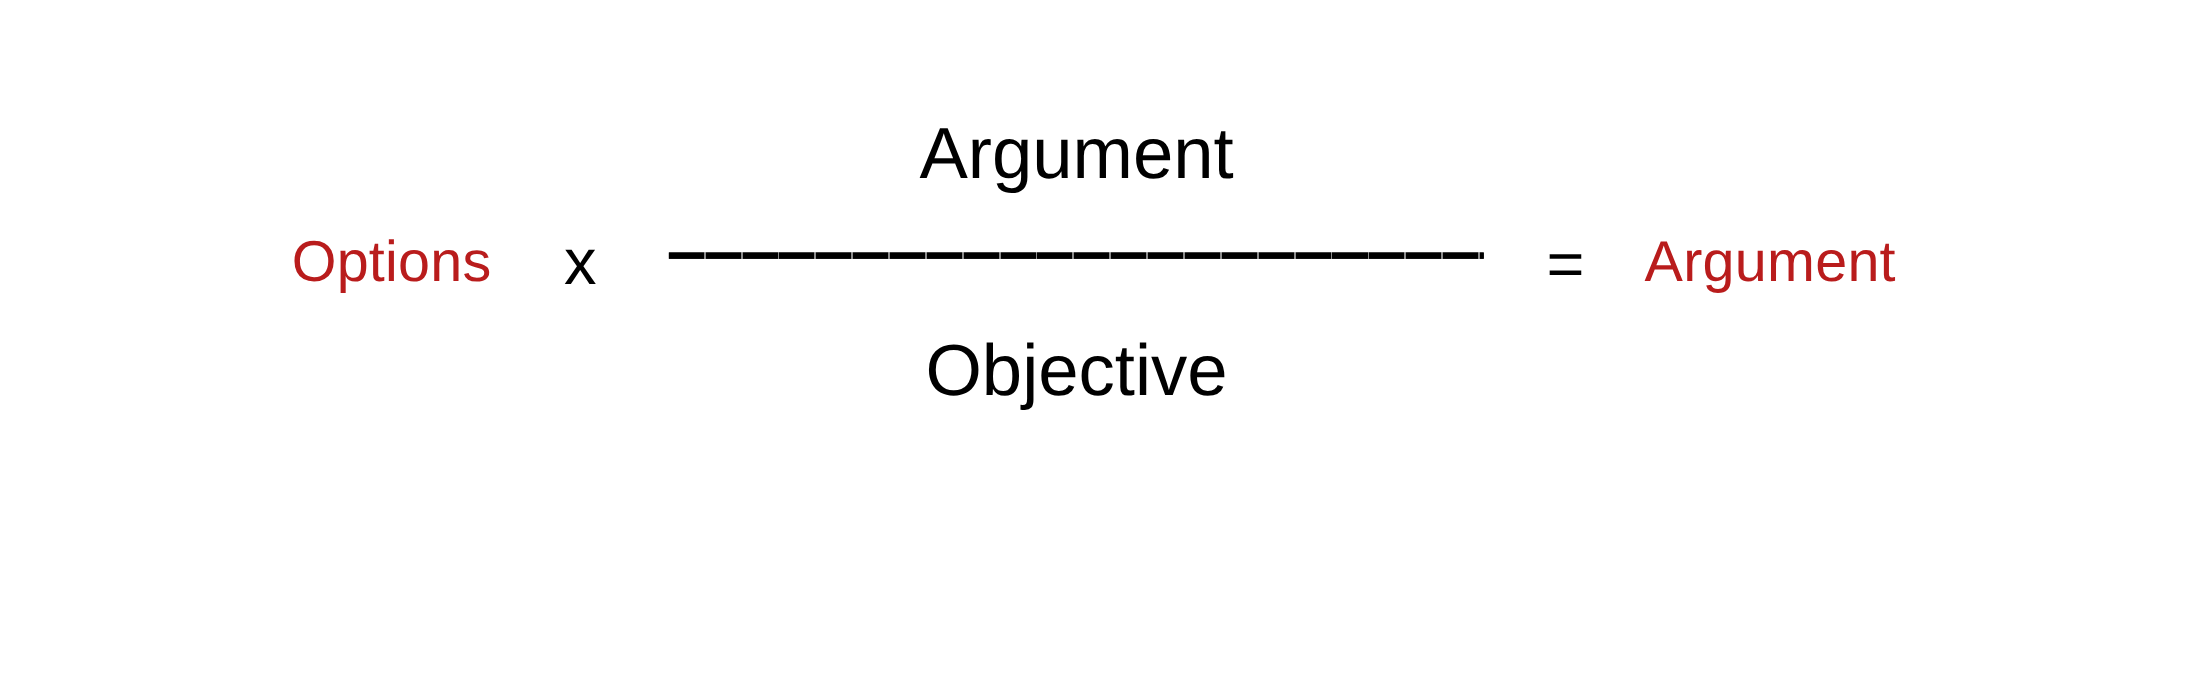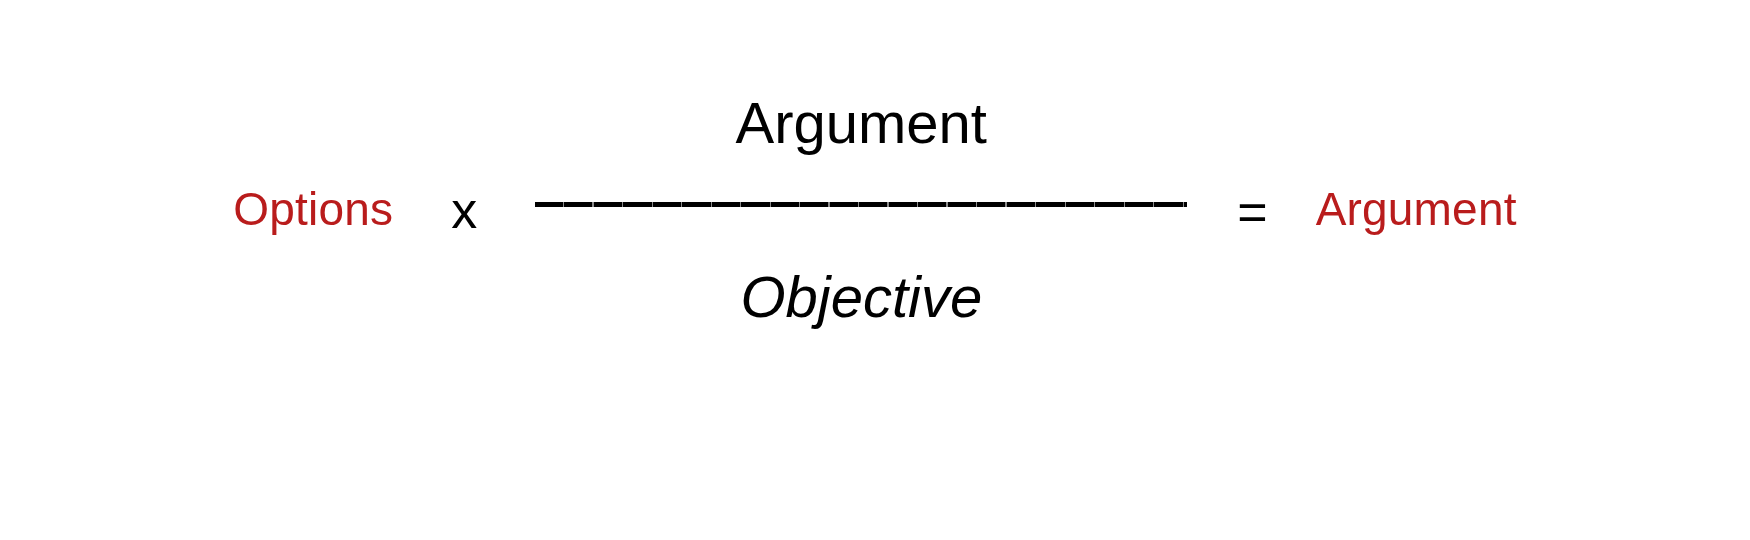--- a/index.html
+++ b/index.html
@@ -82,21 +82,21 @@
     height: 5px;
     background: #000;
     margin: 6px 0 4px 0;
     
     background-image: repeating-linear-gradient(
         to right,
         #000 0px, #000 28px,
         rgba(255,255,255,0.55) 28px, rgba(255,255,255,0.55) 29.5px
     );
   }
-  .frac-denom { margin-top: 16px; font-style: italic; }
+  .frac-denom { margin-top: 16px; }
 </style>
 </head>
 <body>
 
 <div id="slide">
 
   <div id="equation">
 
     <span class="term" id="term-options">Options</span>
 

